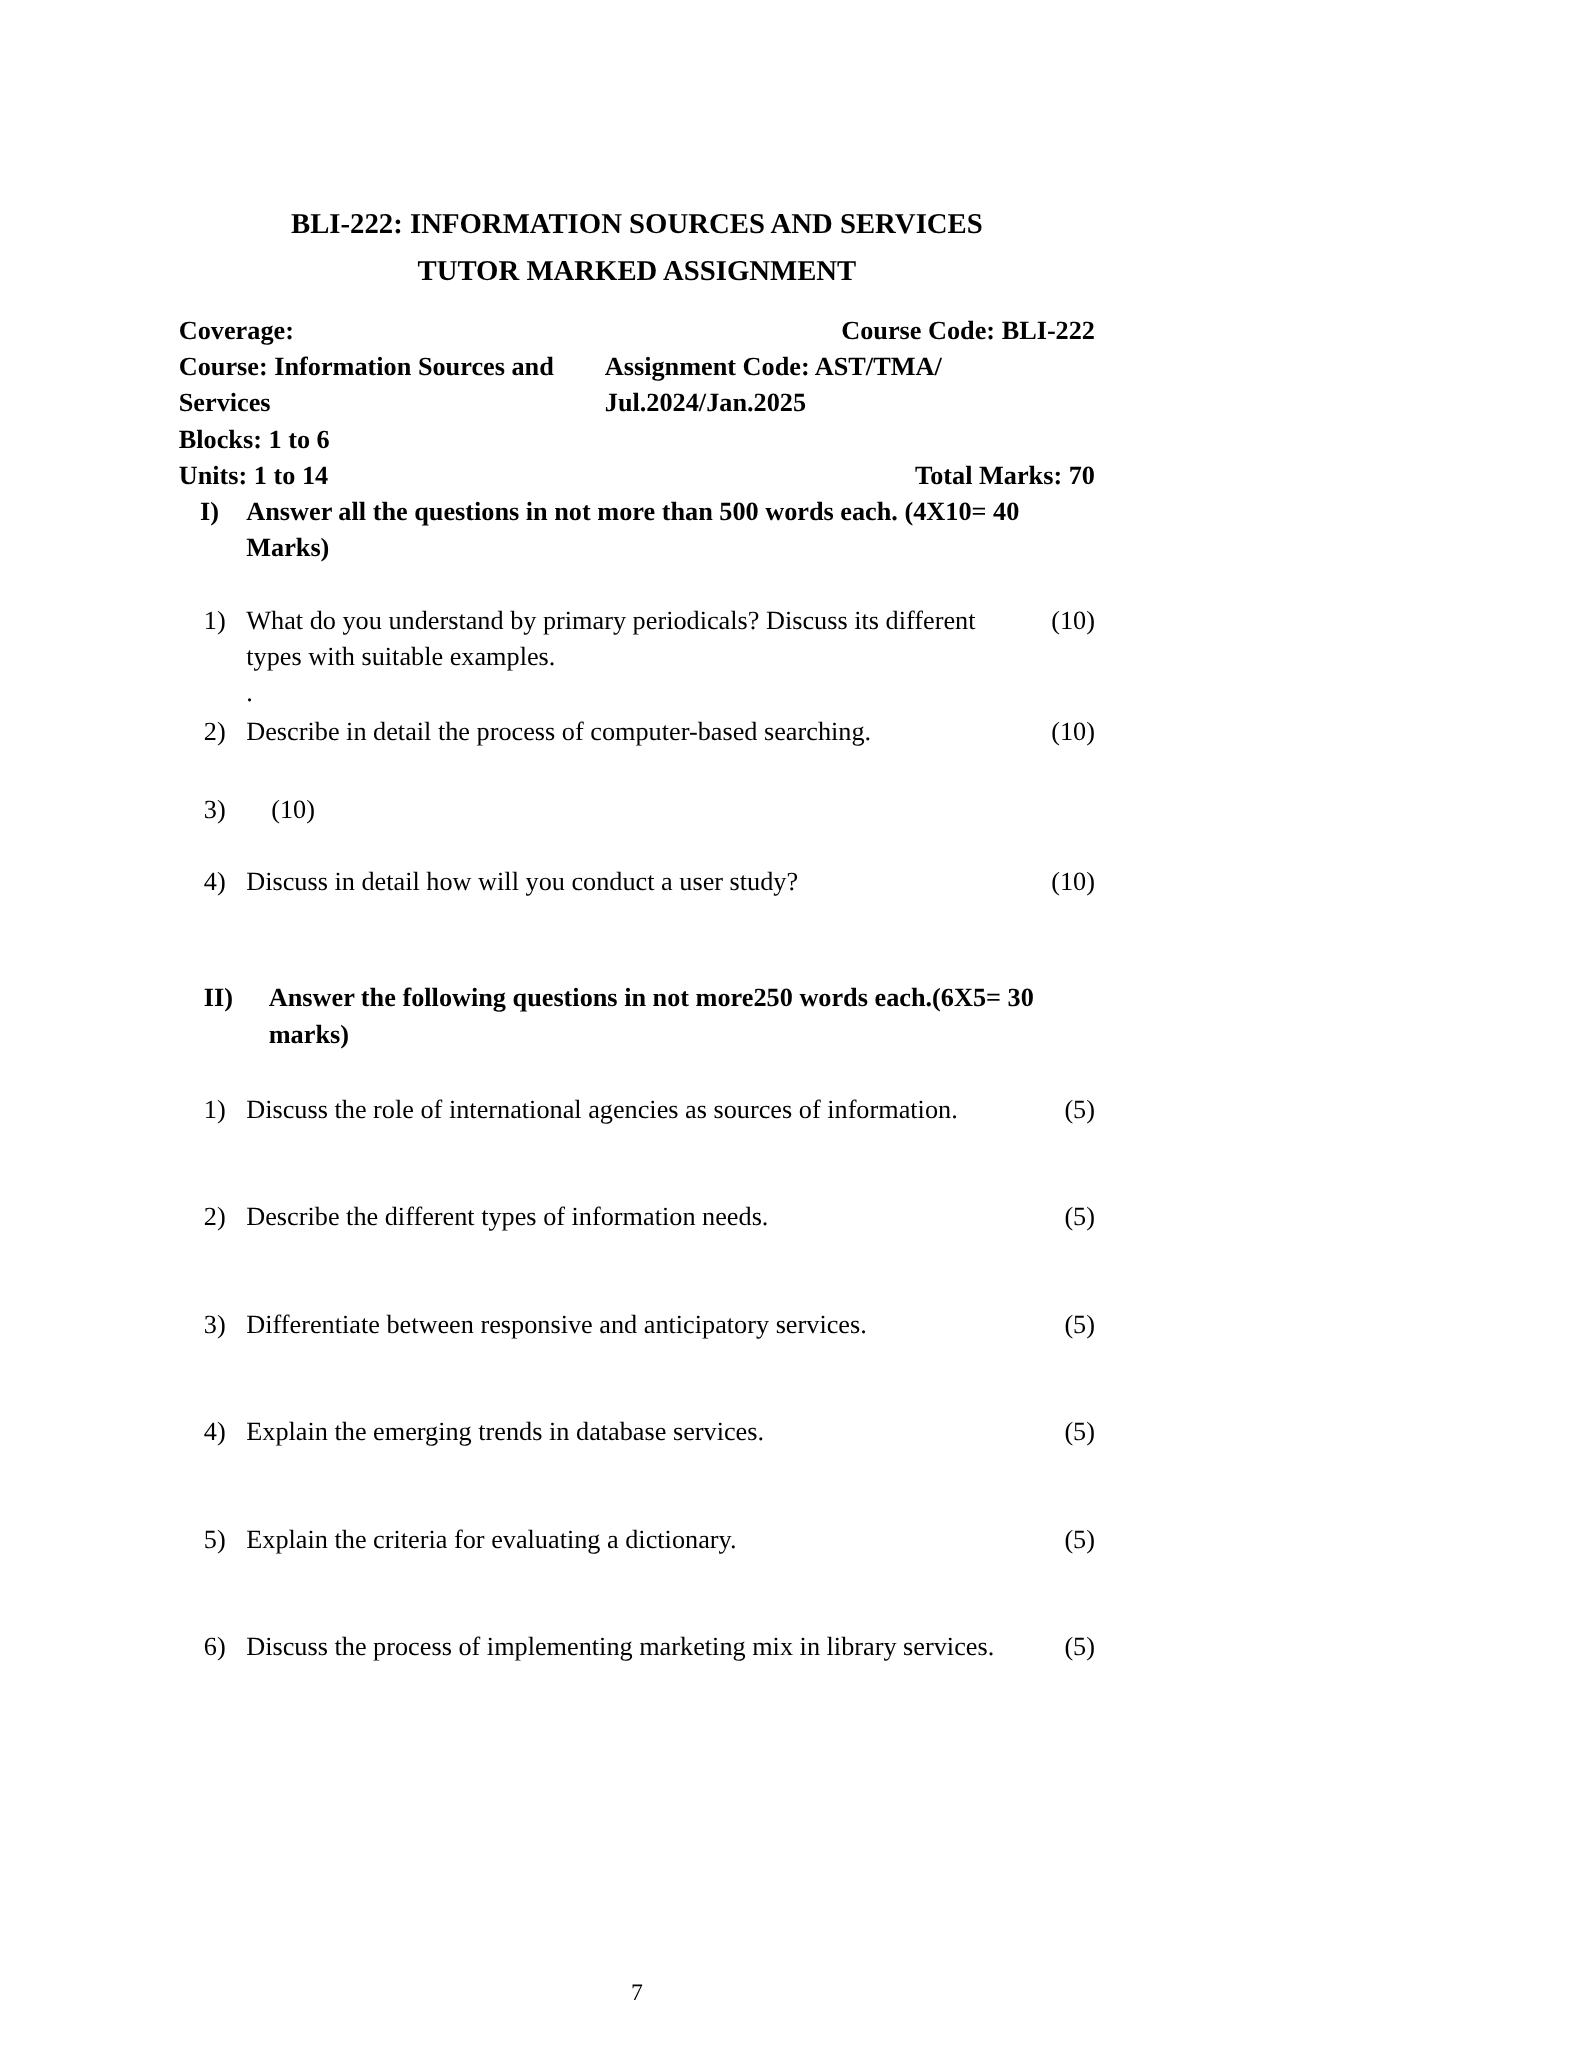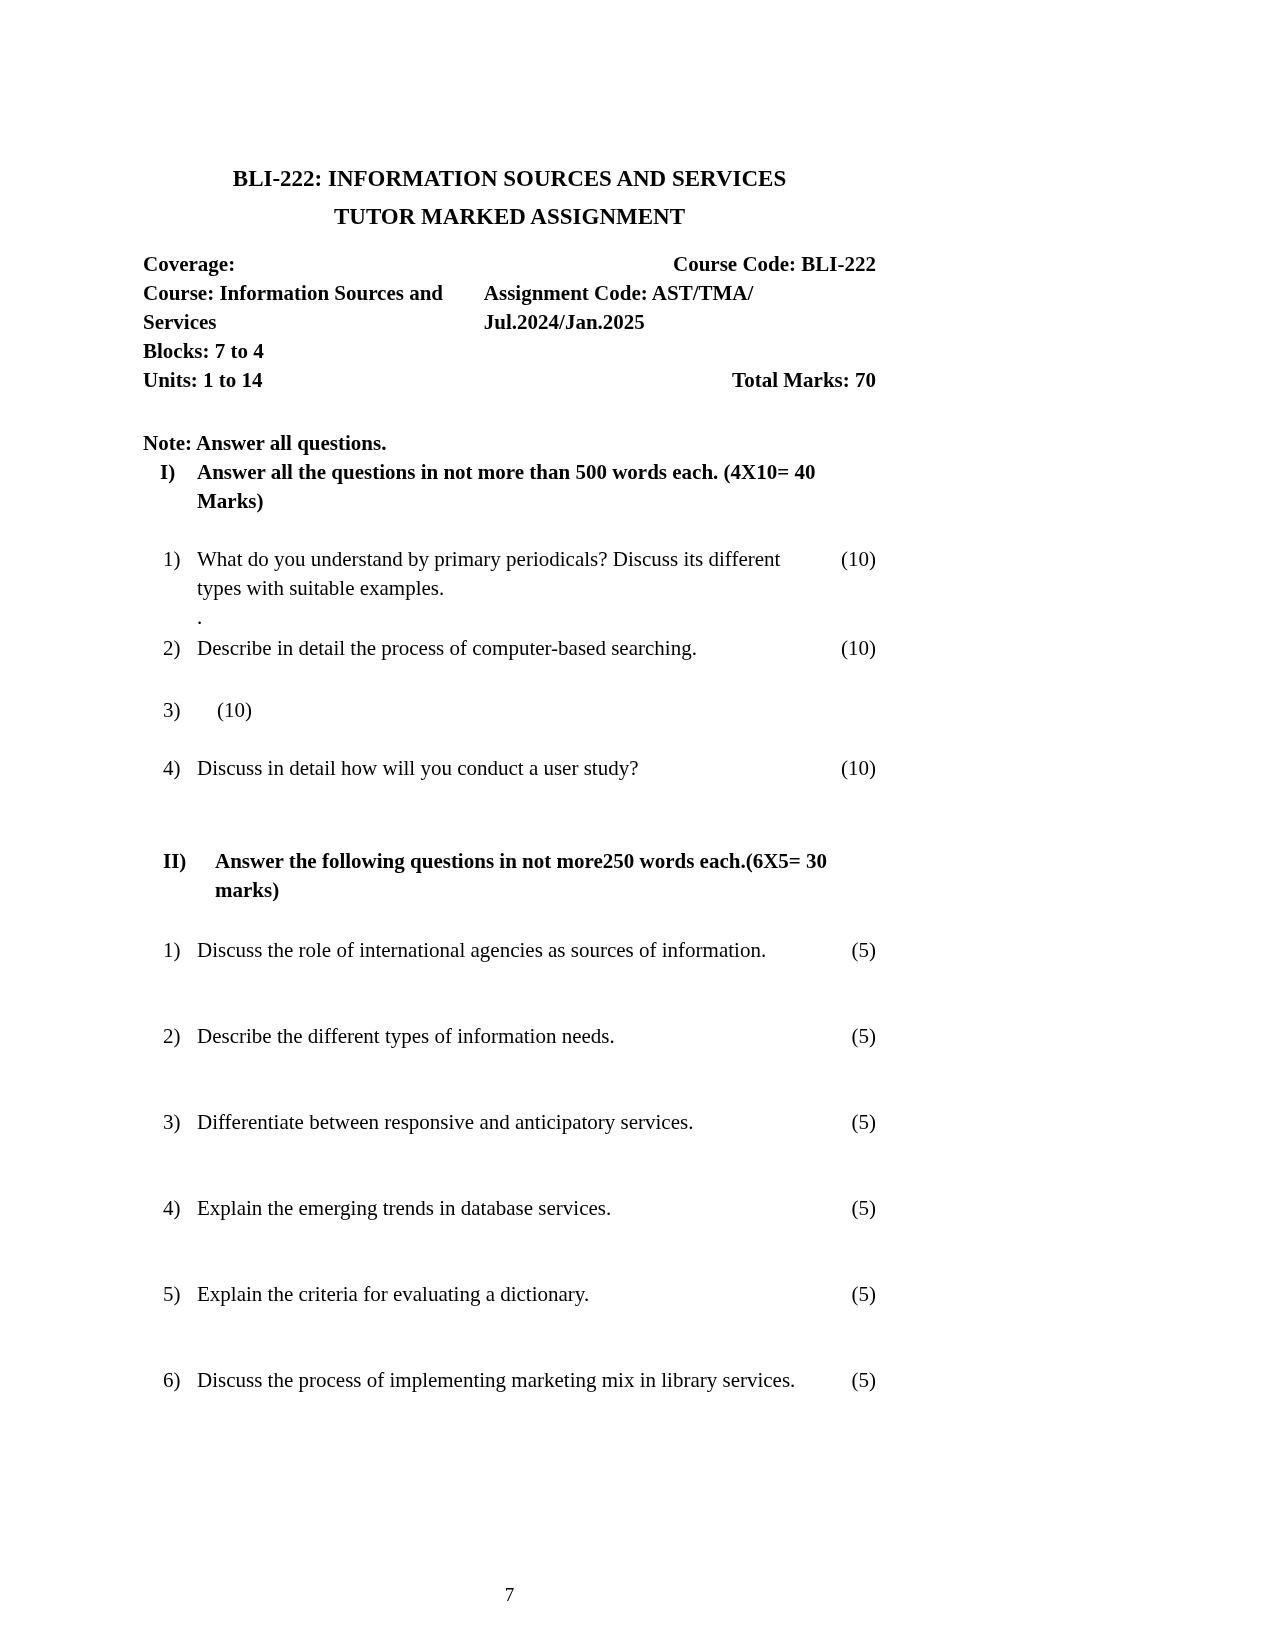--- a/index.html
+++ b/index.html
@@ -64,29 +64,28 @@
   <div class="meta">
     <div class="meta-row">
       <span>Coverage:</span>
       <span>Course Code: BLI-222</span>
     </div>
     <div class="meta-row">
       <span>Course: Information Sources and Services</span>
       <span>Assignment Code: AST/TMA/ Jul.2024/Jan.2025</span>
     </div>
     <div class="meta-row">
-      <span>Blocks: 7 to 4</span>
+      <span>Blocks: 1 to 6</span>
     </div>
     <div class="meta-row">
       <span>Units: 1 to 14</span>
       <span>Total Marks: 70</span>
     </div>
   </div>
 
-  <div class="note">Note: Answer all questions.</div>
 
   <div class="section-heading sec1-head mt0">
     <span class="section-label">I)</span>
     <span>Answer all the questions in not more than 500 words each. (4X10= 40 Marks)</span>
   </div>
 
   <div class="q mt29">
     <span class="q-num">1)</span>
     <span class="q-text">What do you understand by primary periodicals? Discuss its different types with suitable examples.</span>
     <span class="q-marks">(10)</span>

